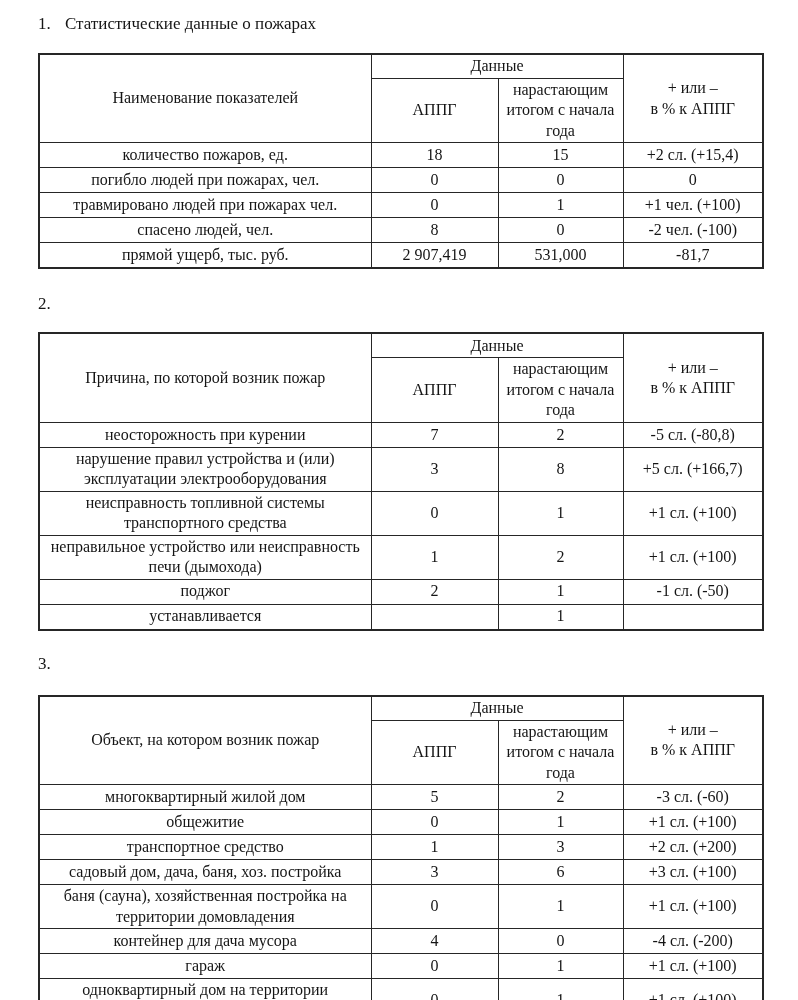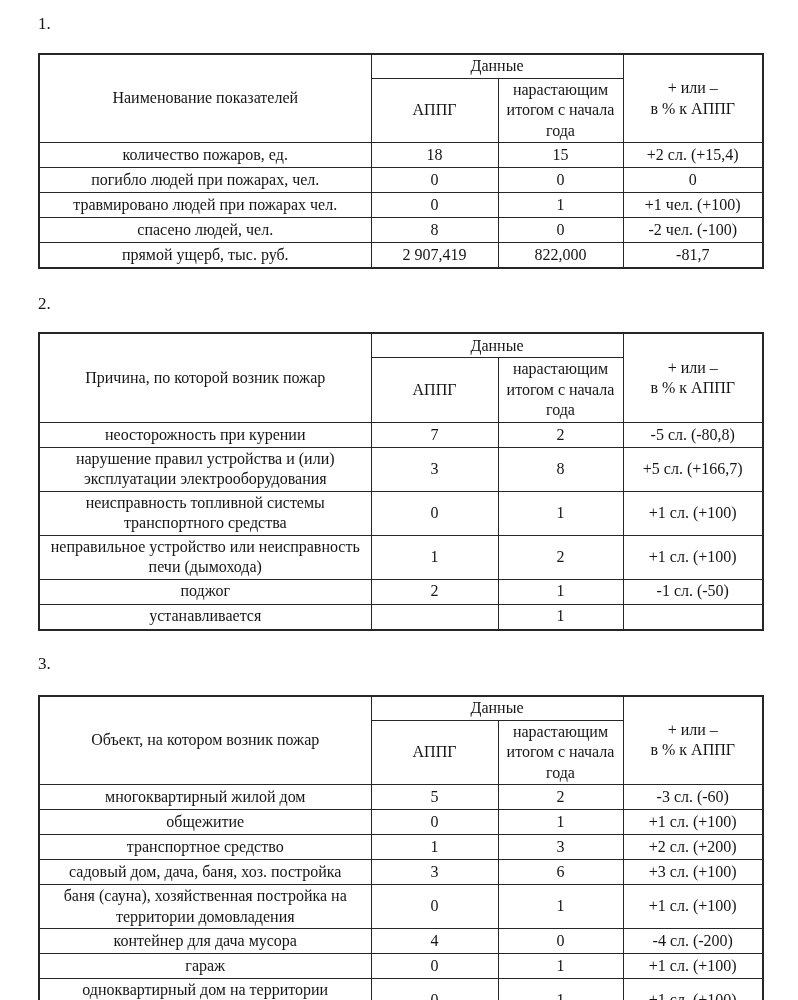--- a/index.html
+++ b/index.html
@@ -62,20 +62,21 @@
   tbody td { height: 22px; }
 </style>
 </head>
 <body>
 
 <div class="page">
 
   <div class="section sec-1">
     <div class="heading">
       <span class="h-num">1.</span>
+      <span class="h-text">Статистические данные о пожарах</span>
     </div>
     <table class="data-table">
       <colgroup>
           <col class="c1">
           <col class="c2">
           <col class="c3">
           <col class="c4">
         </colgroup>
       <thead>
         <tr class="group-row">
@@ -112,21 +113,21 @@
         </tr>
         <tr>
           <td>спасено людей, чел.</td>
           <td>8</td>
           <td>0</td>
           <td>-2 чел. (-100)</td>
         </tr>
         <tr>
           <td>прямой ущерб, тыс. руб.</td>
           <td>2 907,419</td>
-          <td>822,000</td>
+          <td>531,000</td>
           <td>-81,7</td>
         </tr>
       </tbody>
     </table>
   </div>
 
   <div class="section sec-2">
     <div class="heading">
       <span class="h-num">2.</span>
     </div>

